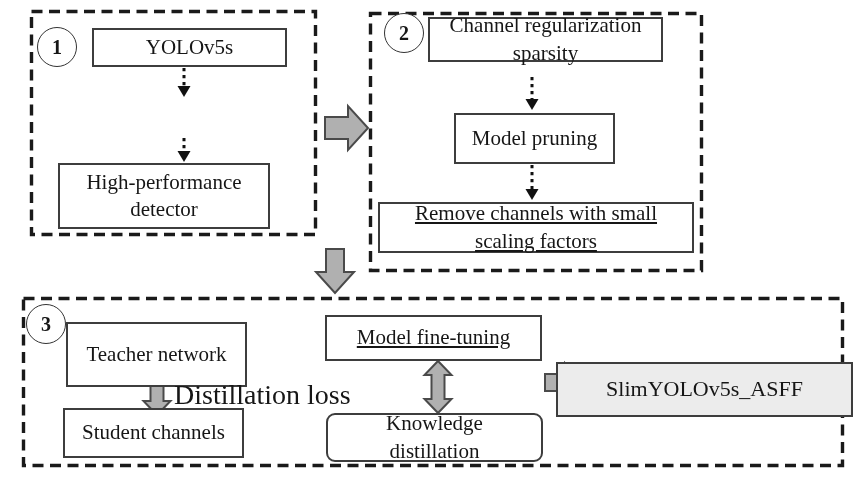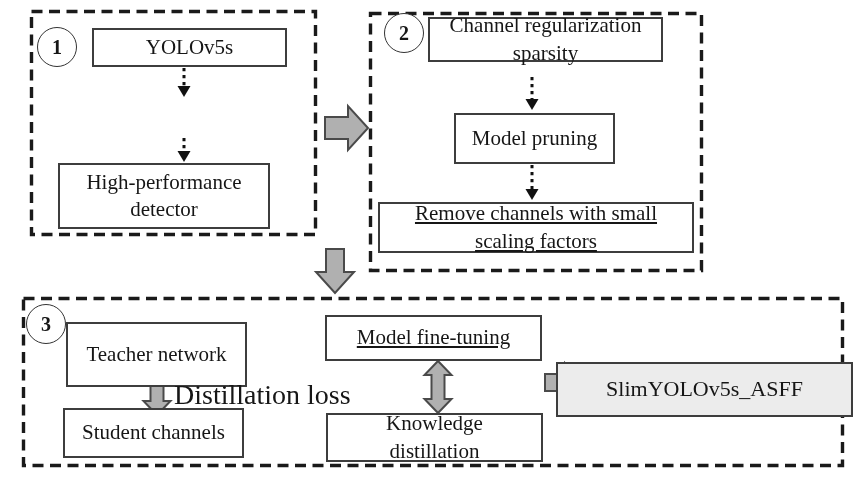--- a/index.html
+++ b/index.html
@@ -88,17 +88,17 @@
   <div class="node" style="left:428px;top:17px;width:235px;height:45px;">Channel regularization
 sparsity</div>
   <div class="node" style="left:454px;top:113px;width:161px;height:51px;">Model pruning</div>
   <div class="node" style="left:378px;top:202px;width:316px;height:51px;text-decoration:underline;">Remove channels with small
 scaling factors</div>
 
   <div class="node" style="left:66px;top:322px;width:181px;height:65px;">Teacher network</div>
   <div class="node" style="left:63px;top:408px;width:181px;height:50px;">Student channels</div>
   <div class="edge-label" style="left:174px;top:379px;">Distillation loss</div>
   <div class="node" style="left:325px;top:315px;width:217px;height:46px;text-decoration:underline;">Model fine-tuning</div>
-  <div class="node" style="left:326px;top:413px;width:217px;height:49px;">Knowledge
+  <div class="node" style="left:326px;top:413px;width:217px;height:49px;border-radius:9px;">Knowledge
 distillation</div>
   <div class="node result" style="left:556px;top:362px;width:297px;height:55px;">SlimYOLOv5s_ASFF</div>
 
 </div>
 
 </body></html>

